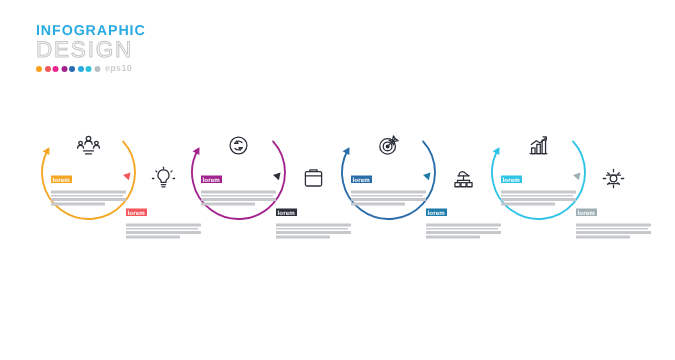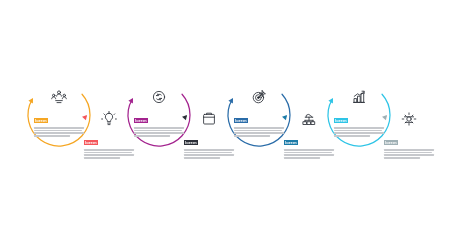--- a/index.html
+++ b/index.html
@@ -51,20 +51,35 @@
   }
   .bline.w1{width:100%}.bline.w2{width:96%}.bline.w3{width:99%}.bline.w4{width:72%}
 
   .sr{position:absolute;width:1px;height:1px;overflow:hidden;clip:rect(0 0 0 0);white-space:nowrap;}
 </style>
 </head>
 <body>
 
 <div class="canvas">
 
+  <div class="title-block">
+    <div class="t-infographic" style="color: rgb(41, 171, 226);">INFOGRAPHIC</div>
+    <div class="t-design" style="-webkit-text-stroke: 0.7px rgb(201, 201, 201);">DESIGN</div>
+    <div class="dots-row">
+      <span class="dot" style="background: rgb(249, 161, 27);"></span>
+      <span class="dot" style="background: rgb(244, 89, 91);"></span>
+      <span class="dot" style="background: rgb(236, 38, 143);"></span>
+      <span class="dot" style="background: rgb(163, 35, 142);"></span>
+      <span class="dot" style="background: rgb(43, 108, 176);"></span>
+      <span class="dot" style="background: rgb(39, 170, 225);"></span>
+      <span class="dot" style="background: rgb(46, 196, 221);"></span>
+      <span class="dot" style="background: rgb(185, 192, 196);"></span>
+      <span class="eps">eps10</span>
+    </div>
+  </div>
 
   <div class="flow" id="flow">
       <div class="step" style="left: 22px; top: 78px;">
         <svg width="74" height="74" viewBox="0 0 74 74">
        <path d="M 60.04 16.26 A 31 31 0 1 1 10.15 21.50" fill="none" stroke="#f5a623" stroke-width="1.25" stroke-linecap="round"></path>
        <polygon points="10.96,20.11 10.91,25.39 6.40,22.79" fill="#f5a623"></polygon>
      </svg>
      <div class="step-inner">
        <span class="icon-wrap">
          <svg width="16" height="16" viewBox="0 0 16 16" fill="none" stroke="#2b2f38" stroke-width="0.85" stroke-linecap="round" stroke-linejoin="round">

